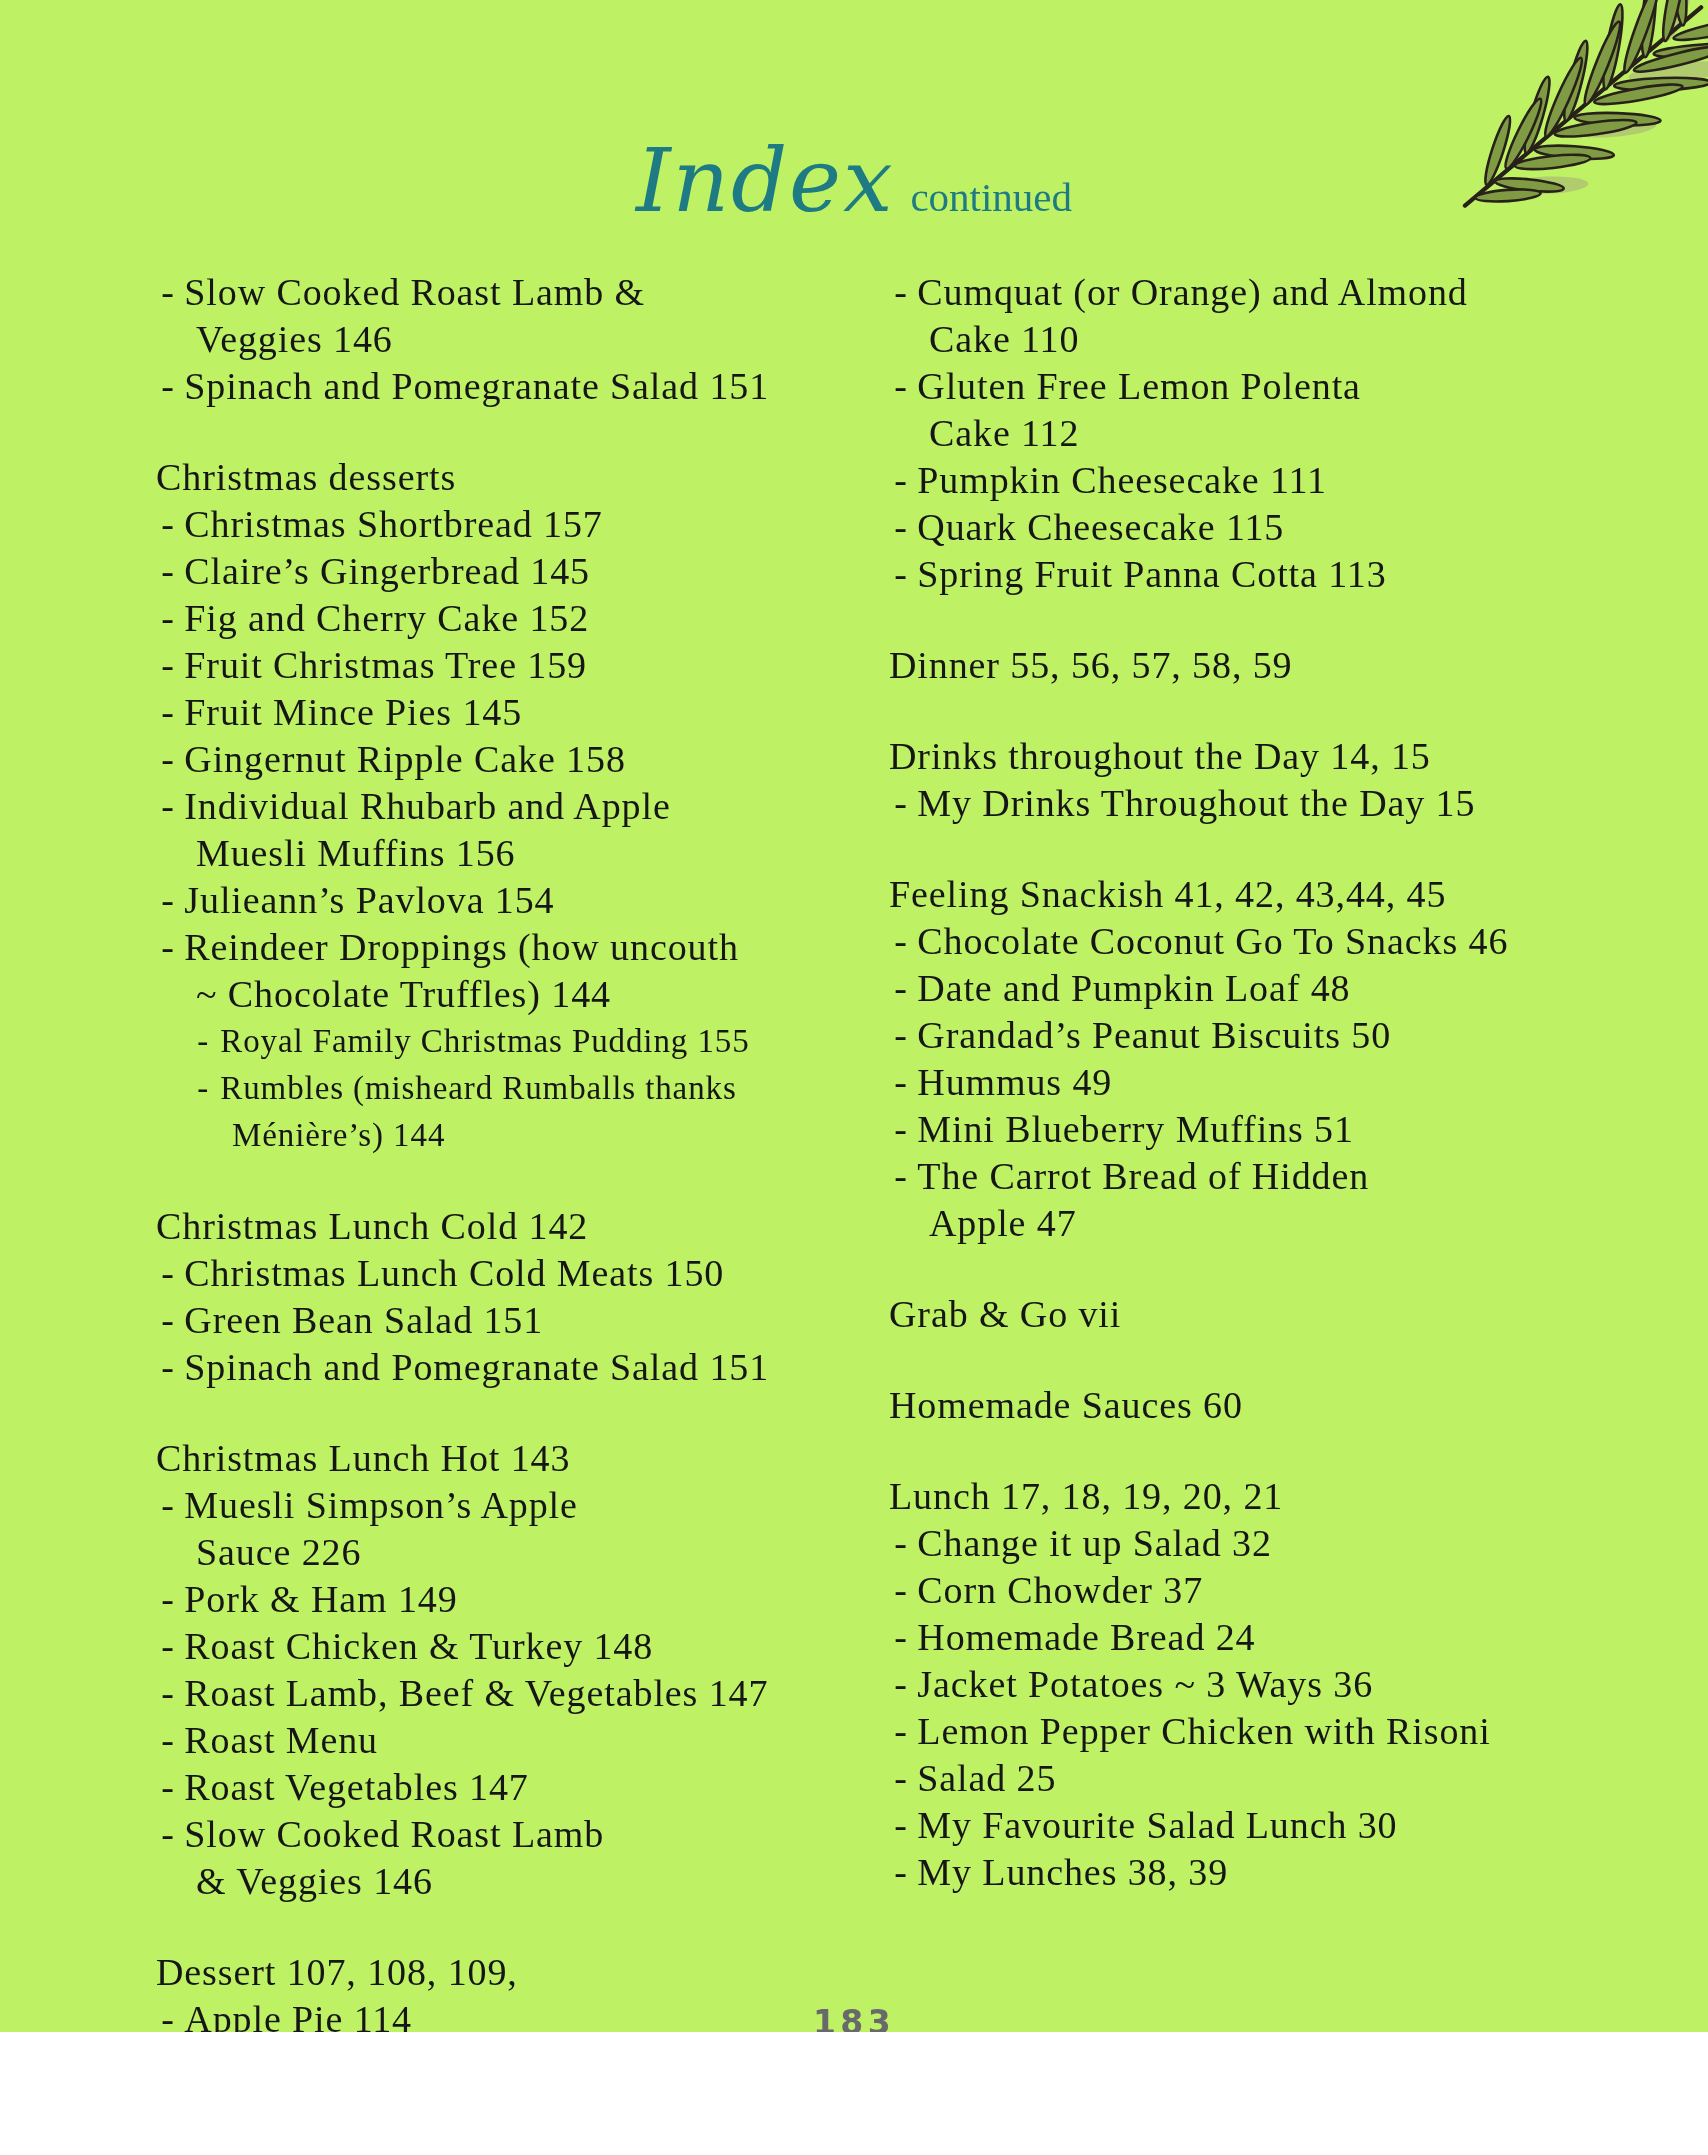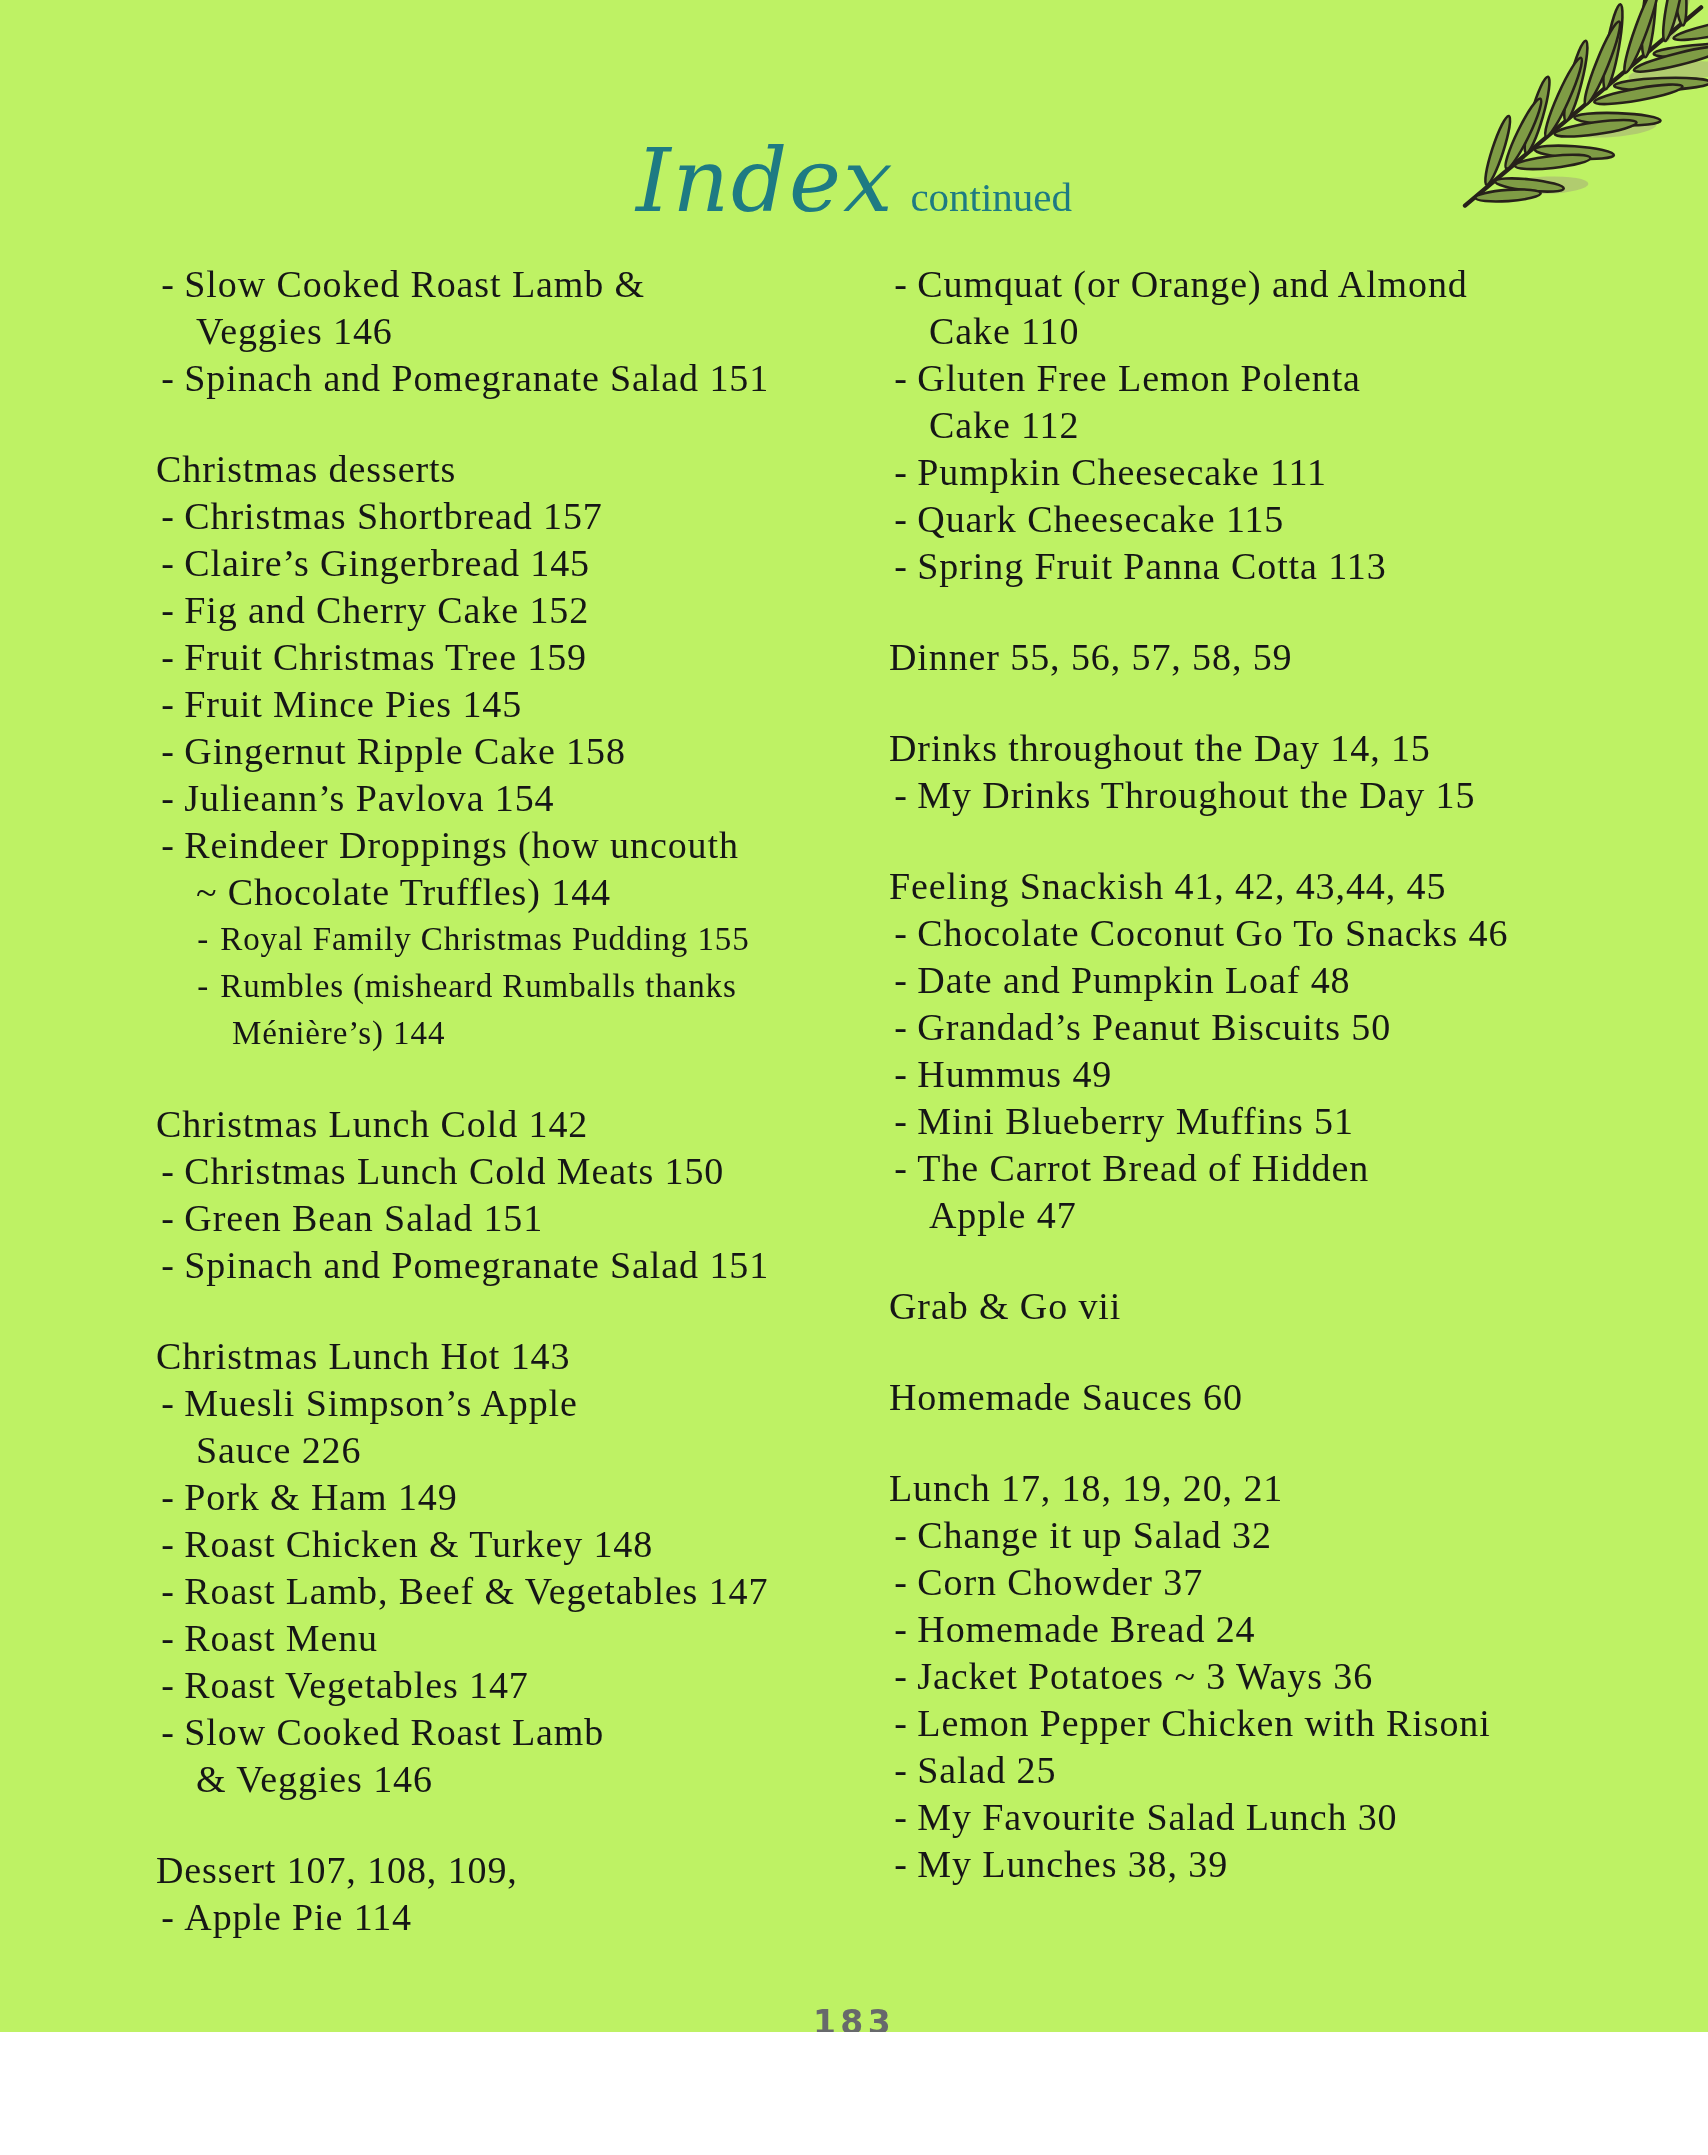--- a/index.html
+++ b/index.html
@@ -32,21 +32,21 @@
     letter-spacing:1.8px;
     color:var(--accent);
   }
   .title-suffix{
     font-family:"Liberation Serif",serif;
     font-size:41px;
     color:var(--accent);
     margin-left:16px;
   }
   
-  .col{position:absolute;top:261px;}
+  .col{position:absolute;top:269px;}
   #col-left{left:156px;width:711px;}
   #col-right{left:889px;width:746px;}
   .idx-section{margin:0 0 44px 0;}
   .line{
     font-size:38px;line-height:47px;
     letter-spacing:0.9px;
     white-space:nowrap;
   }
   .idx-item.small .line{font-size:33px;margin-left:36px;}
   .first{padding-left:5.3px;}
@@ -187,20 +187,24 @@
           <div class="idx-item">
             <div class="line first"><span class="dash">-</span><span>Fruit Christmas Tree 159</span></div>
           </div>
           <div class="idx-item">
             <div class="line first"><span class="dash">-</span><span>Fruit Mince Pies 145</span></div>
           </div>
           <div class="idx-item">
             <div class="line first"><span class="dash">-</span><span>Gingernut Ripple Cake 158</span></div>
           </div>
           <div class="idx-item">
+            <div class="line first"><span class="dash">-</span><span>Individual Rhubarb and Apple</span></div>
+            <div class="line cont">Muesli Muffins 156</div>
+          </div>
+          <div class="idx-item">
             <div class="line first"><span class="dash">-</span><span>Julieann’s Pavlova 154</span></div>
           </div>
           <div class="idx-item">
             <div class="line first"><span class="dash">-</span><span>Reindeer Droppings (how uncouth</span></div>
             <div class="line cont">~ Chocolate Truffles) 144</div>
           </div>
           <div class="idx-item small">
             <div class="line first"><span class="dash">-</span><span>Royal Family Christmas Pudding 155</span></div>
           </div>
           <div class="idx-item small">

